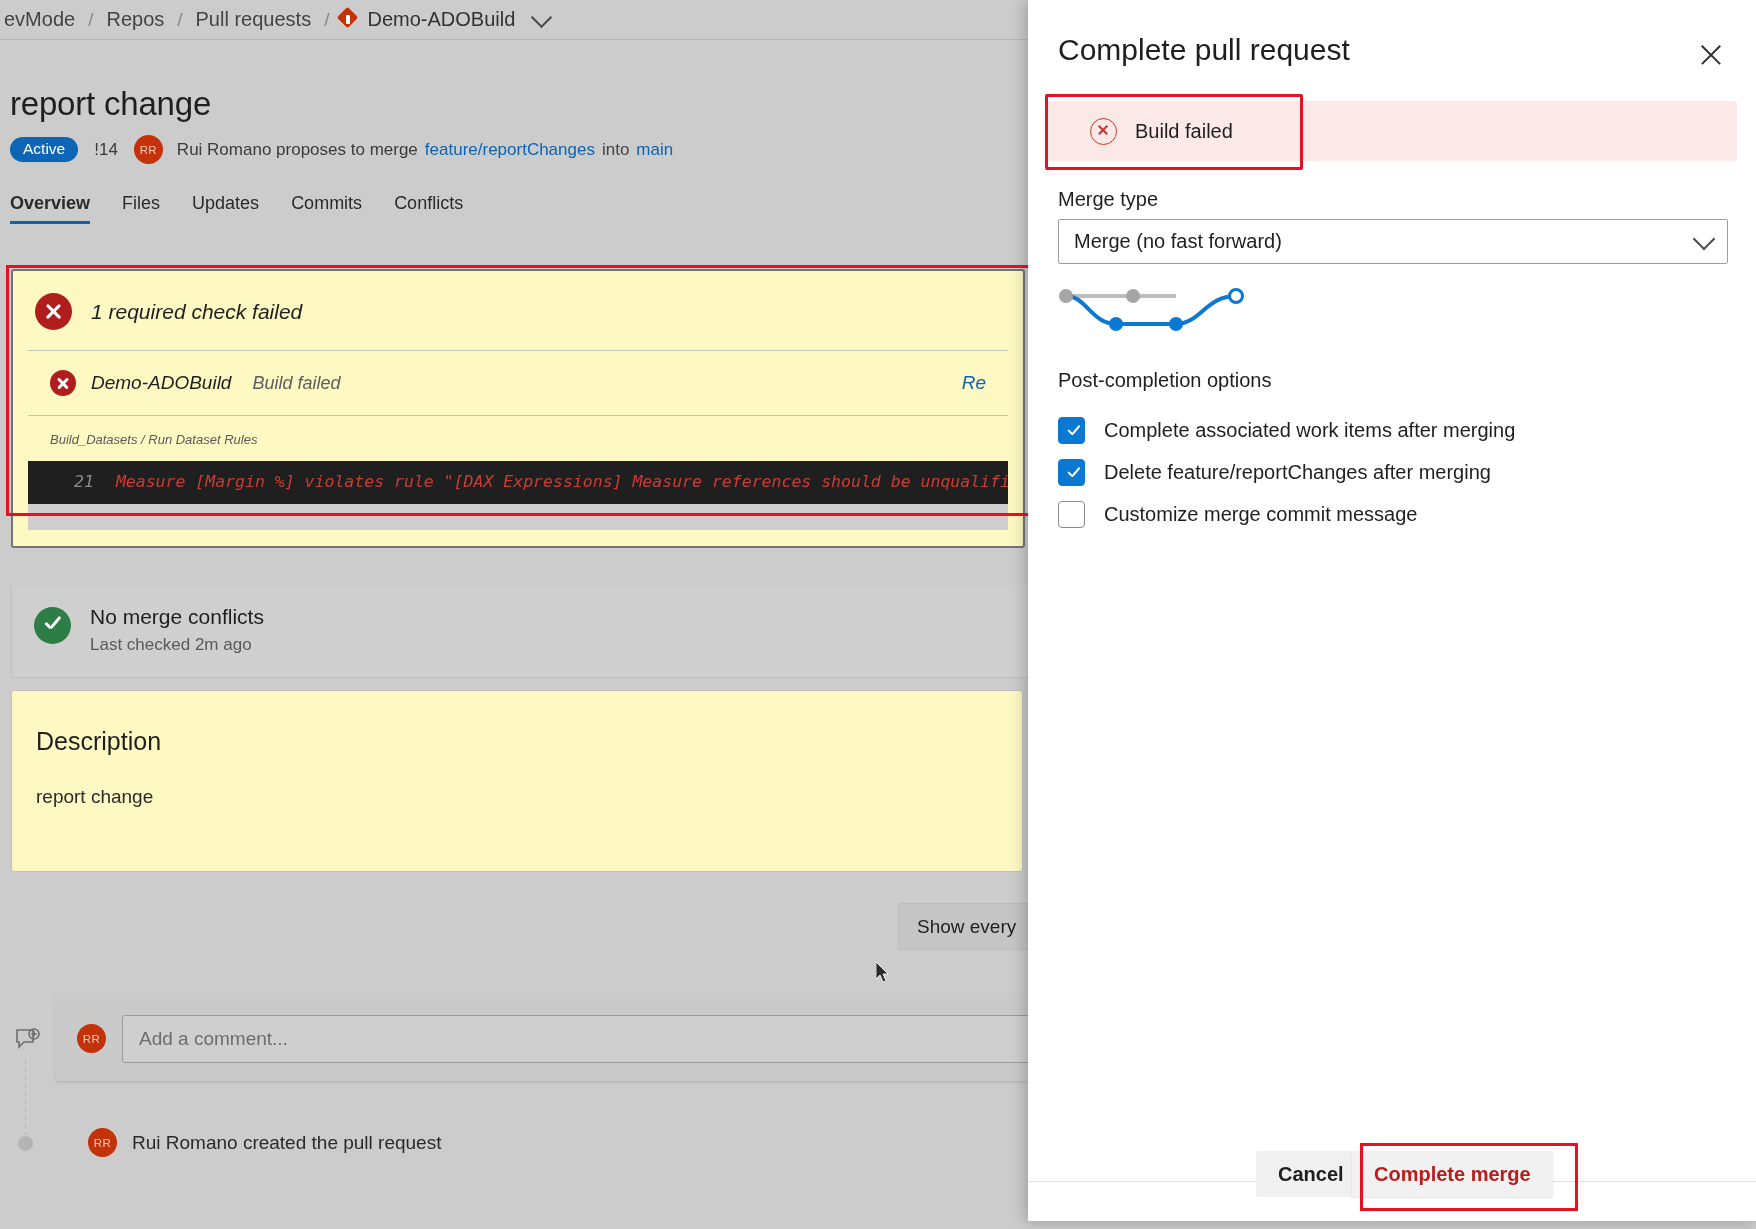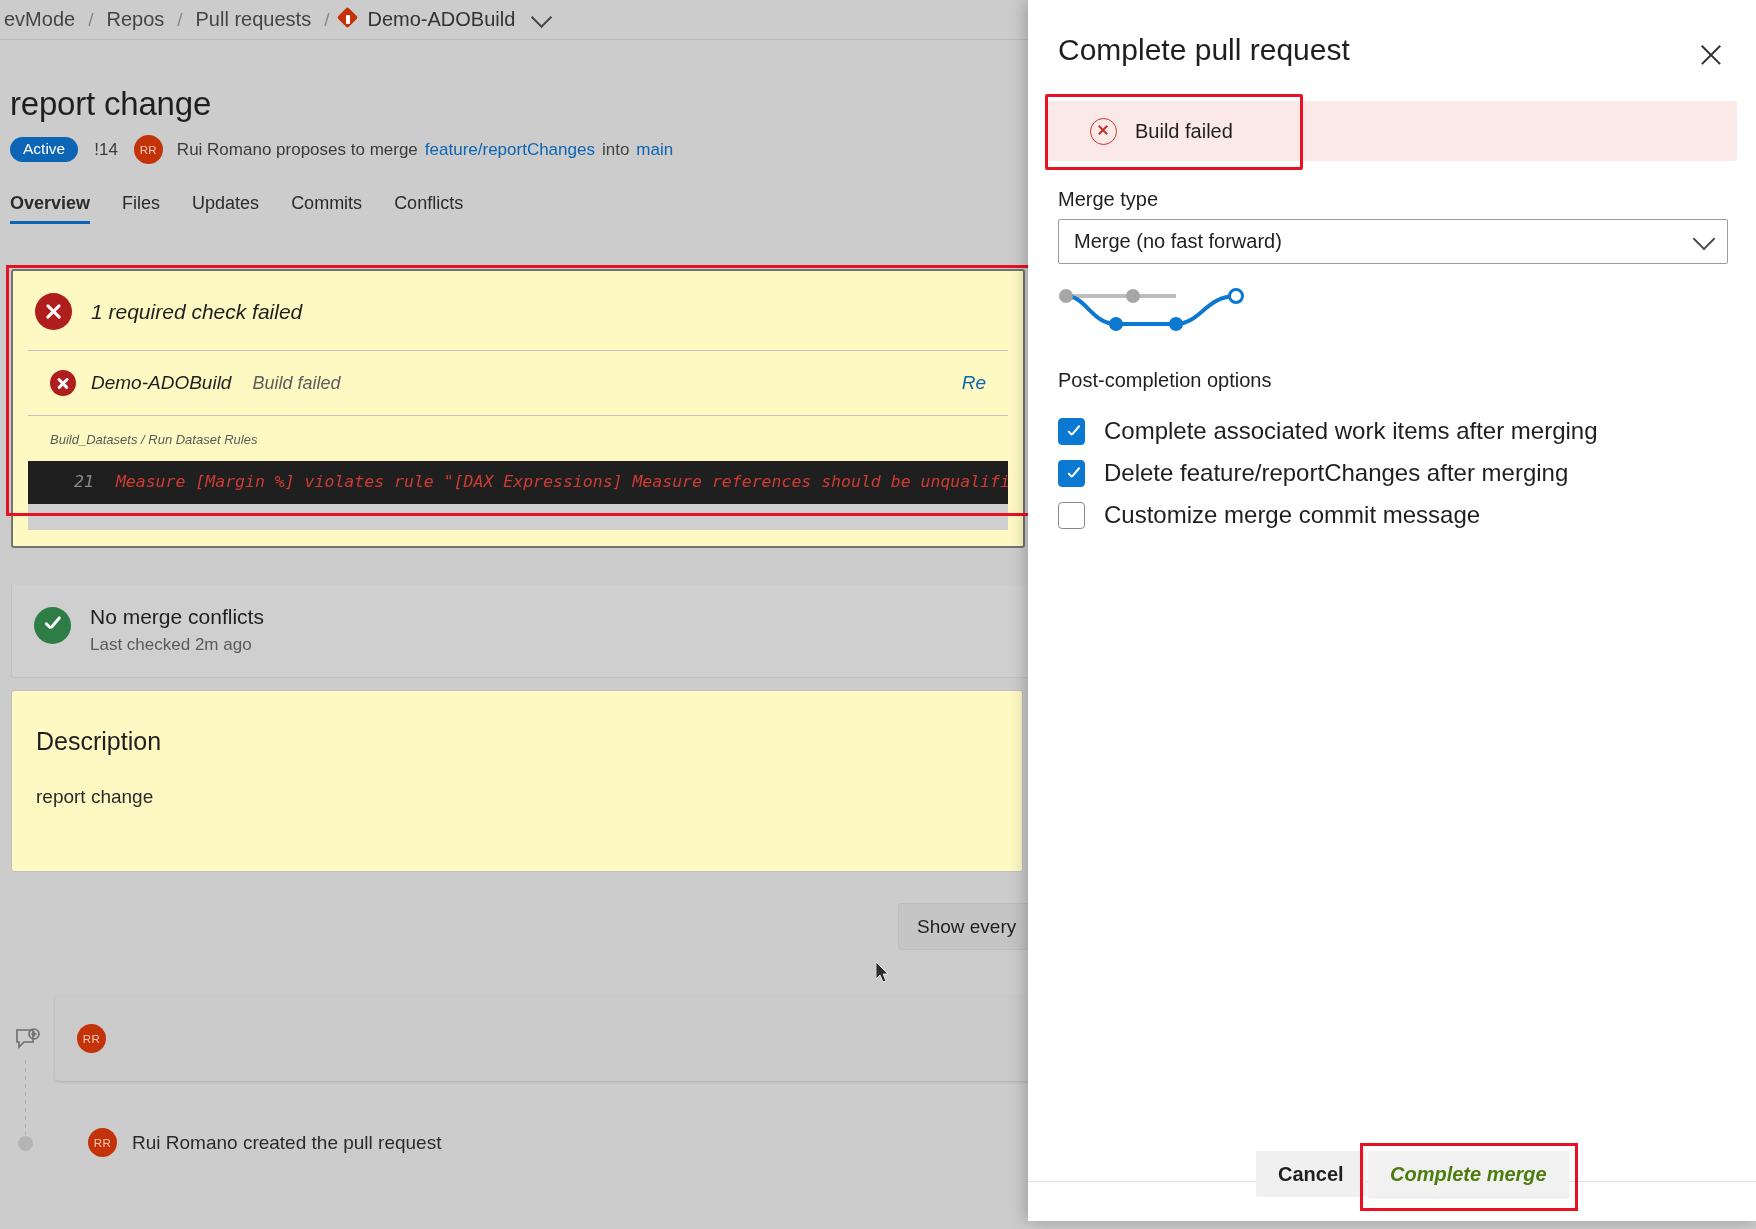--- a/index.html
+++ b/index.html
@@ -215,33 +215,33 @@
   .cb.on{background:#0b78d1;border:1px solid #0b78d1;}
   .cb.on:before{
     content:"";position:absolute;left:8px;top:13px;width:6px;height:2.4px;background:#fff;
     transform:rotate(45deg);border-radius:1px;
   }
   .cb.on:after{
     content:"";position:absolute;left:11px;top:10.5px;width:12px;height:2.4px;background:#fff;
     transform:rotate(-50deg);border-radius:1px;
   }
   .cb.off{background:#fff;border:1.6px solid #8a8a8a;}
-  .opt-label{font-size:24px;color:#1f1f1f;}
+  .opt-label{font-size:20px;color:#1f1f1f;}
   #opt-0{top:417px;}
   #opt-1{top:459px;}
   #opt-2{top:501px;}
 
   .dlg-footer-sep{position:absolute;left:0;top:1181px;width:728px;height:1px;background:#e1e1e1;}
   .btn{
     position:absolute;height:46px;border-radius:2px;display:flex;align-items:center;justify-content:center;
     font-size:20px;box-sizing:border-box;padding:0 22px;
   }
   #btn-cancel{left:228px;top:1151px;min-width:94px;background:#f0f0f0;color:#1f1f1f;font-weight:bold;}
-  #btn-complete{left:340px;top:1151px;min-width:196px;background:#f1f1f1;color:#4d7c0f;font-weight:bold;
-    box-shadow:0 1px 2px rgba(0,0,0,.12);font-style:italic;}
+  #btn-complete{left:324px;top:1151px;min-width:196px;background:#f1f1f1;color:#b91c1c;font-weight:bold;
+    box-shadow:0 1px 2px rgba(0,0,0,.12);}
   .hl-complete{
     position:absolute;left:332px;top:1143px;width:212px;height:62px;border:3px solid #e81123;pointer-events:none;
   }
 
   
   .hl-status{
     position:absolute;left:6px;top:265px;width:1020px;height:245px;border:3px solid #e81123;pointer-events:none;
   }
 </style>
 </head>
@@ -327,20 +327,23 @@
   <svg class="rail-icon" viewBox="0 0 26 24">
     <path d="M2 2 h16 v12 h-9 l-5 5 v-5 h-2 z" fill="none" stroke="#6e6e6e" stroke-width="1.6"></path>
     <circle cx="19" cy="6" r="5" fill="none" stroke="#6e6e6e" stroke-width="1.6"></circle>
     <path d="M19 3.2 v5.6 M16.2 6 h5.6" stroke="#6e6e6e" stroke-width="1.6"></path>
   </svg>
   <div class="rail-line"></div>
   <div class="rail-dot"></div>
 
   <div class="comment-card">
     <span class="avatar">RR</span>
+    <div class="comment-input">
+      <span>Add a comment...</span>
+    </div>
   </div>
 
   <div class="event-row">
     <span class="avatar">RR</span>
     <span>Rui Romano created the pull request</span>
   </div>
 </div>
 
 <div id="dialog">
   <div class="dlg-title">Complete pull request</div>

